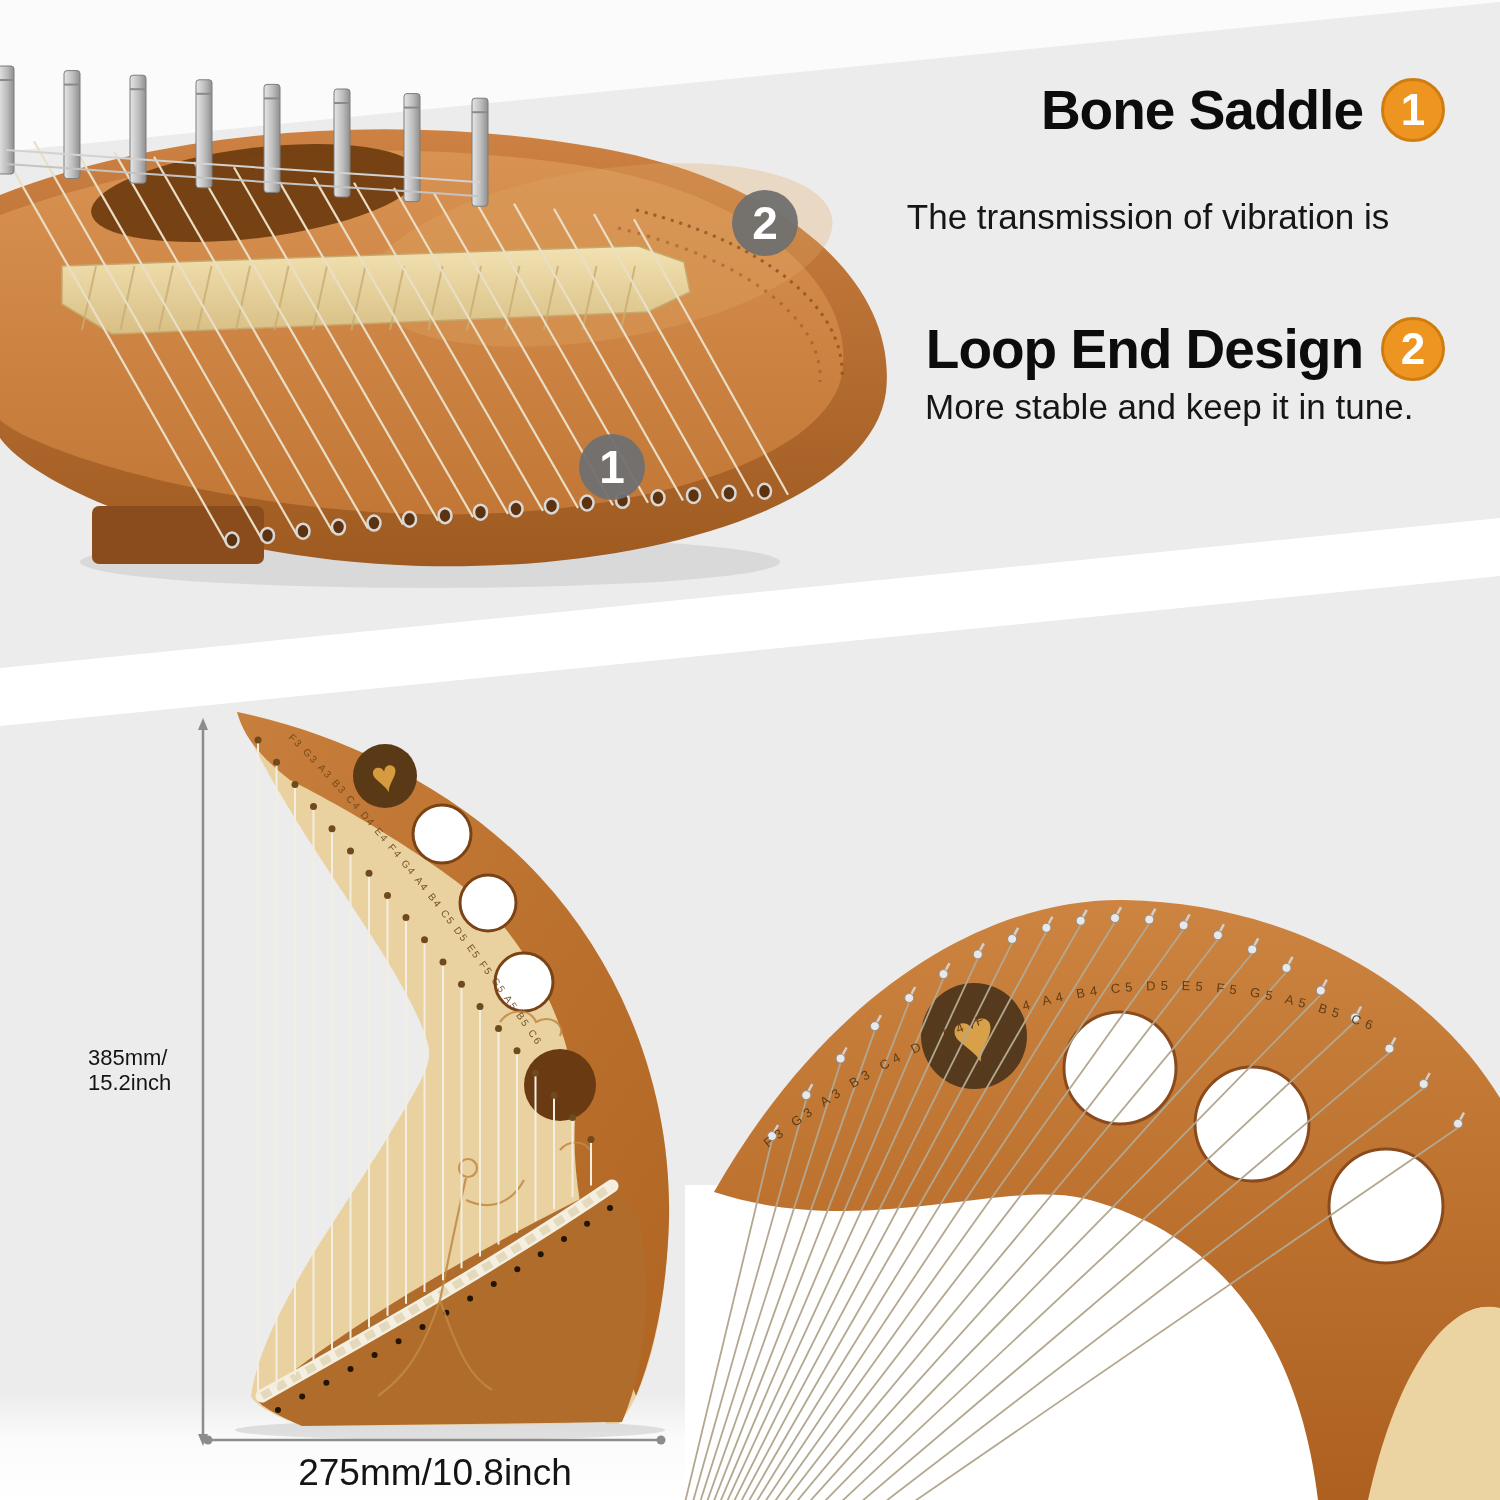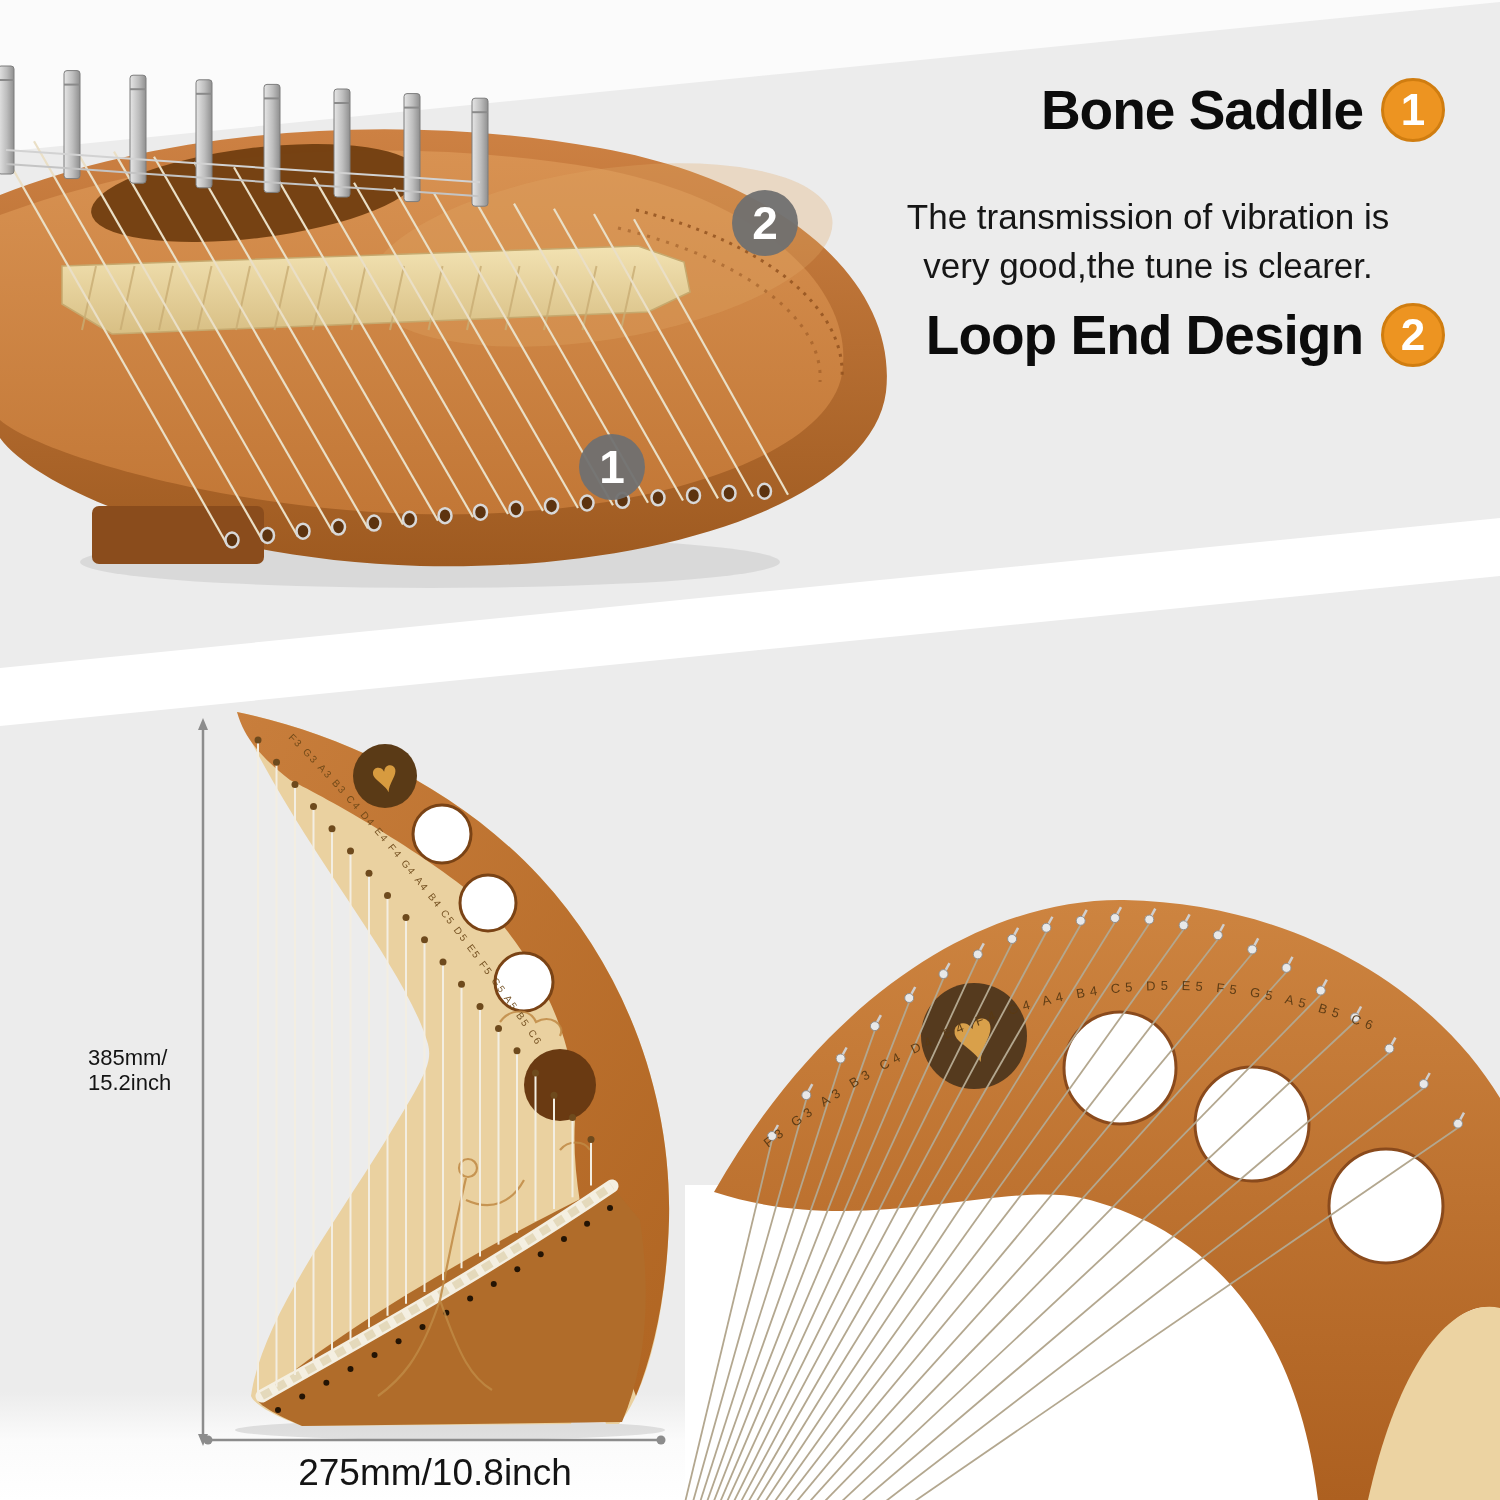--- a/index.html
+++ b/index.html
@@ -332,26 +332,28 @@
       <circle cx="661" cy="1440" r="4.5" fill="#8c8c8c" stroke="none"></circle>
     </g>
   </svg>
 
   <div class="heading-row" style="right:55px;top:78px;">
     <div class="heading">Bone Saddle</div>
     <div class="badge">1</div>
   </div>
   <div class="desc" style="left:848px;top:164px;width:600px;text-align:center;margin-top:28px;">
     <div>The transmission of vibration is</div>
-    <div>very good,the tune is clearer.</div>
-  </div>
-
-  <div class="heading-row" style="right:55px;top:303px;">
+  </div>
+
+  <div class="heading-row" style="right:55px;top:317px;">
     <div class="heading">Loop End Design</div>
     <div class="badge">2</div>
+  </div>
+  <div class="desc" style="left:925px;top:382px;width:560px;">
+    <div>More stable and keep it in tune.</div>
   </div>
 
   <div class="desc" style="left:800px;top:736px;width:610px;text-align:center;">
   </div>
 
   <div class="marker" style="left:732px;top:190px;">2</div>
   <div class="marker" style="left:579px;top:434px;">1</div>
 
   <div class="dim-label" style="left:88px;top:1046px;font-size:22px;line-height:1.12;">
     <div>385mm/</div>

